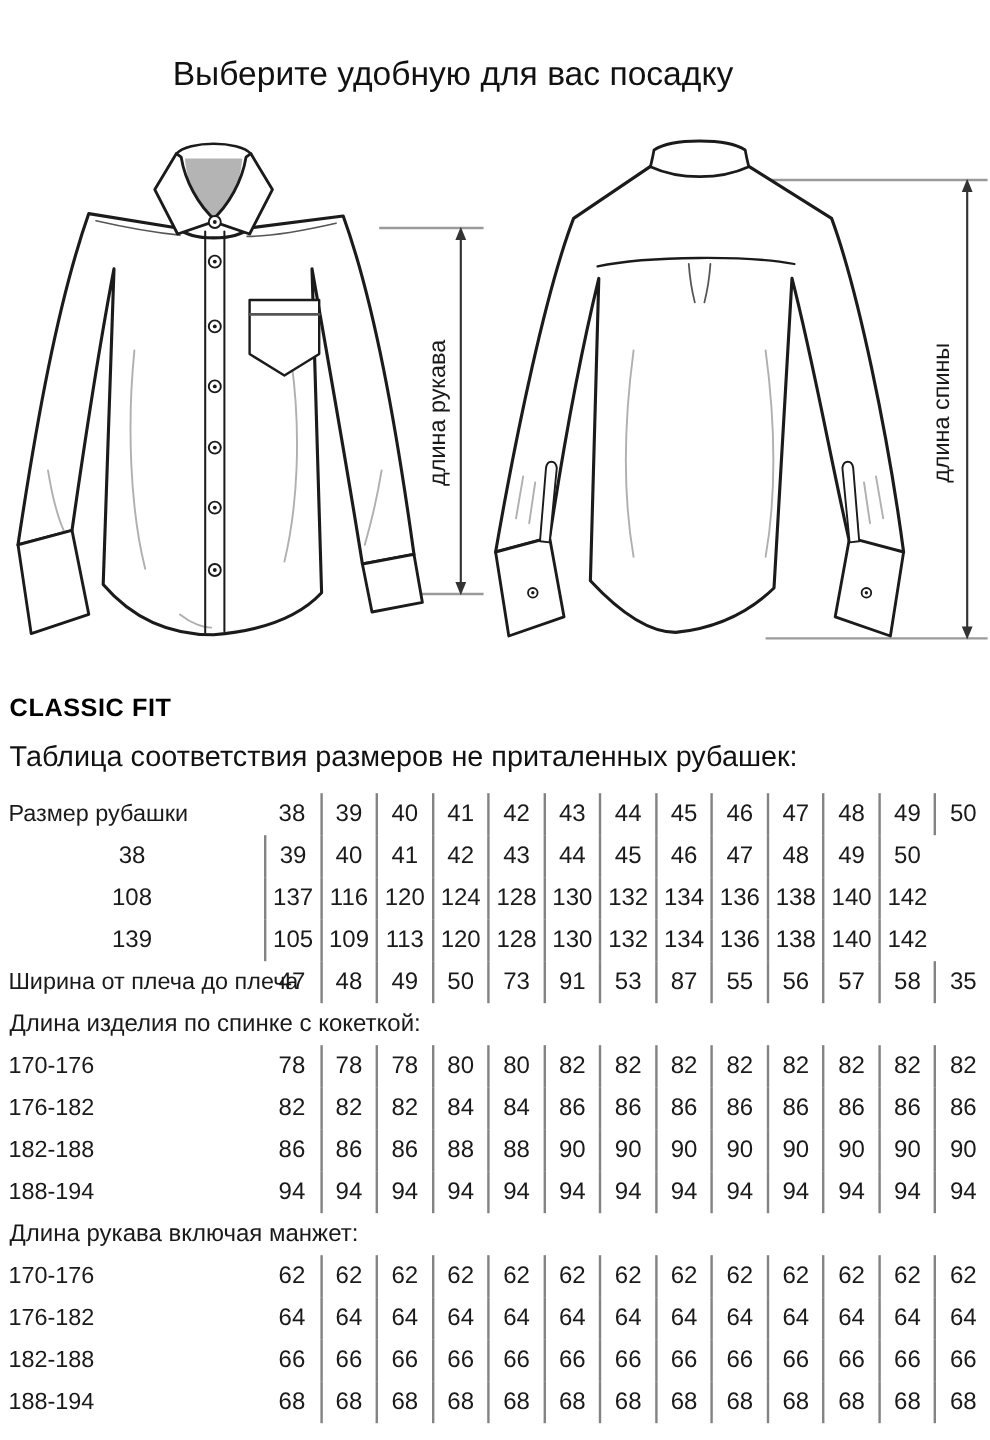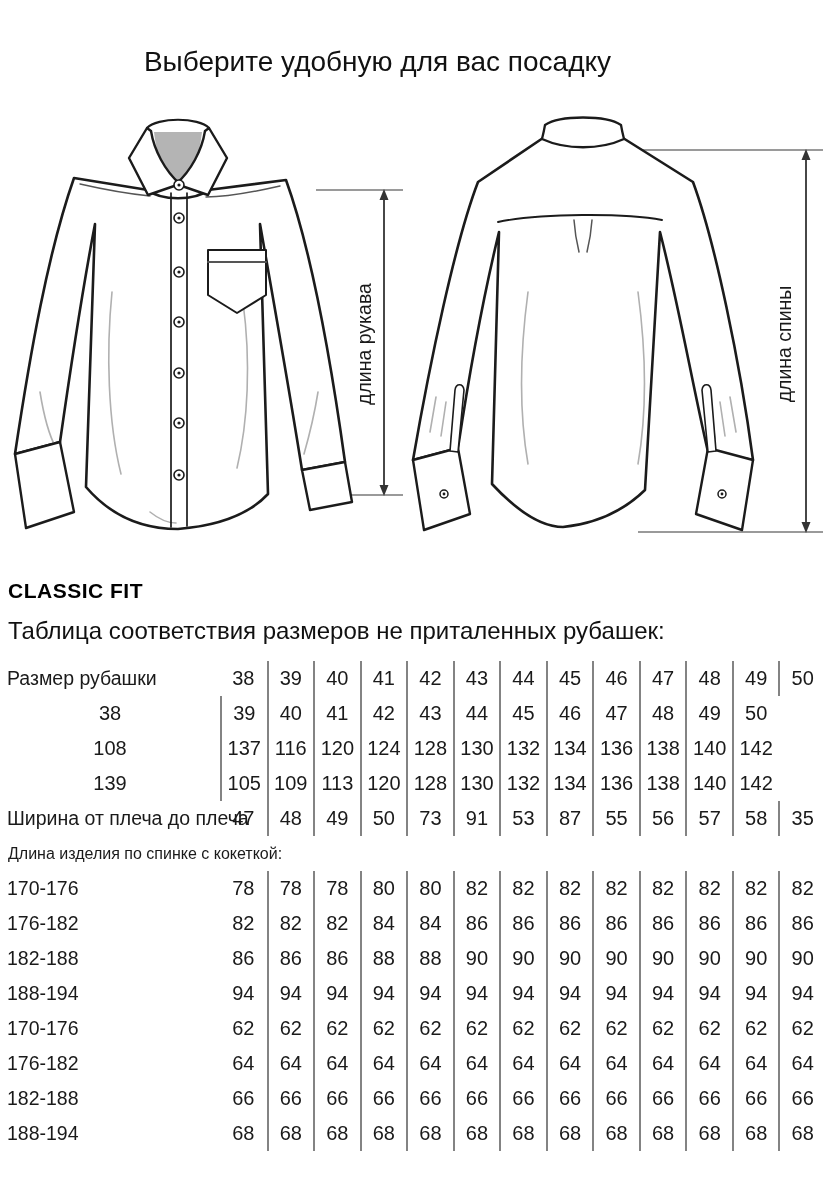--- a/index.html
+++ b/index.html
@@ -32,21 +32,21 @@
     display:flex; align-items:center; padding-left:7px;
     font-size:19.5px; white-space:nowrap;
   }
   .t-cell {
     display:flex; align-items:center; justify-content:center;
     font-size:20px; height:100%;
   }
   .t-cell + .t-cell { border-left:2px solid #838383; }
   .t-section-heading {
     height:35px; display:flex; align-items:center; padding-left:8px;
-    font-size:16px; white-space:nowrap;
+    font-size:20px; white-space:nowrap;
   }
 </style>
 </head>
 <body>
 
 <div class="page-title">Выберите удобную для вас посадку</div>
 
 <div class="diagram-area">
   <svg width="825" height="470" viewBox="0 0 825 470" xmlns="http://www.w3.org/2000/svg">
 
@@ -312,20 +312,21 @@
       <div class="t-cell">94</div>
       <div class="t-cell">94</div>
       <div class="t-cell">94</div>
       <div class="t-cell">94</div>
       <div class="t-cell">94</div>
       <div class="t-cell">94</div>
       <div class="t-cell">94</div>
       <div class="t-cell">94</div>
       <div class="t-cell">94</div>
     </div>
+    <div class="t-section-heading">Длина рукава включая манжет:</div>
     <div class="t-row">
       <div class="t-label">170-176</div>
       <div class="t-cell">62</div>
       <div class="t-cell">62</div>
       <div class="t-cell">62</div>
       <div class="t-cell">62</div>
       <div class="t-cell">62</div>
       <div class="t-cell">62</div>
       <div class="t-cell">62</div>
       <div class="t-cell">62</div>

